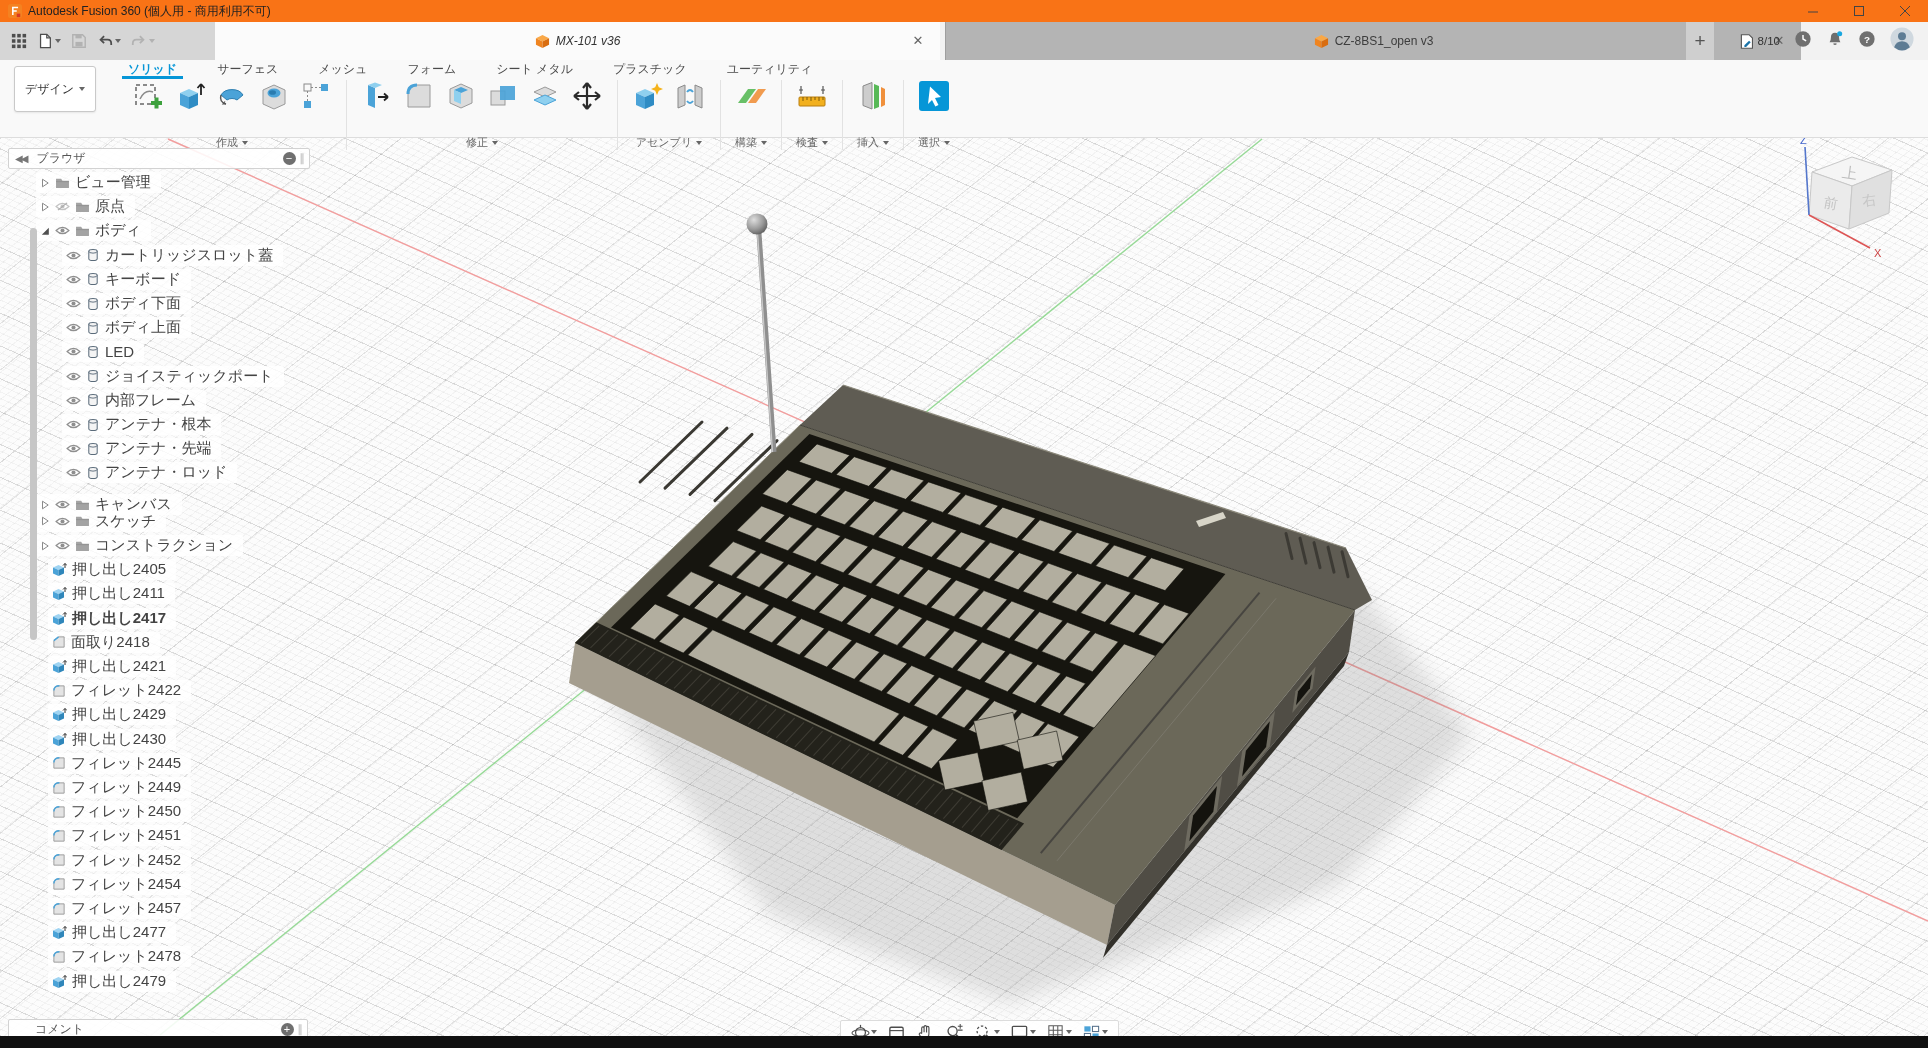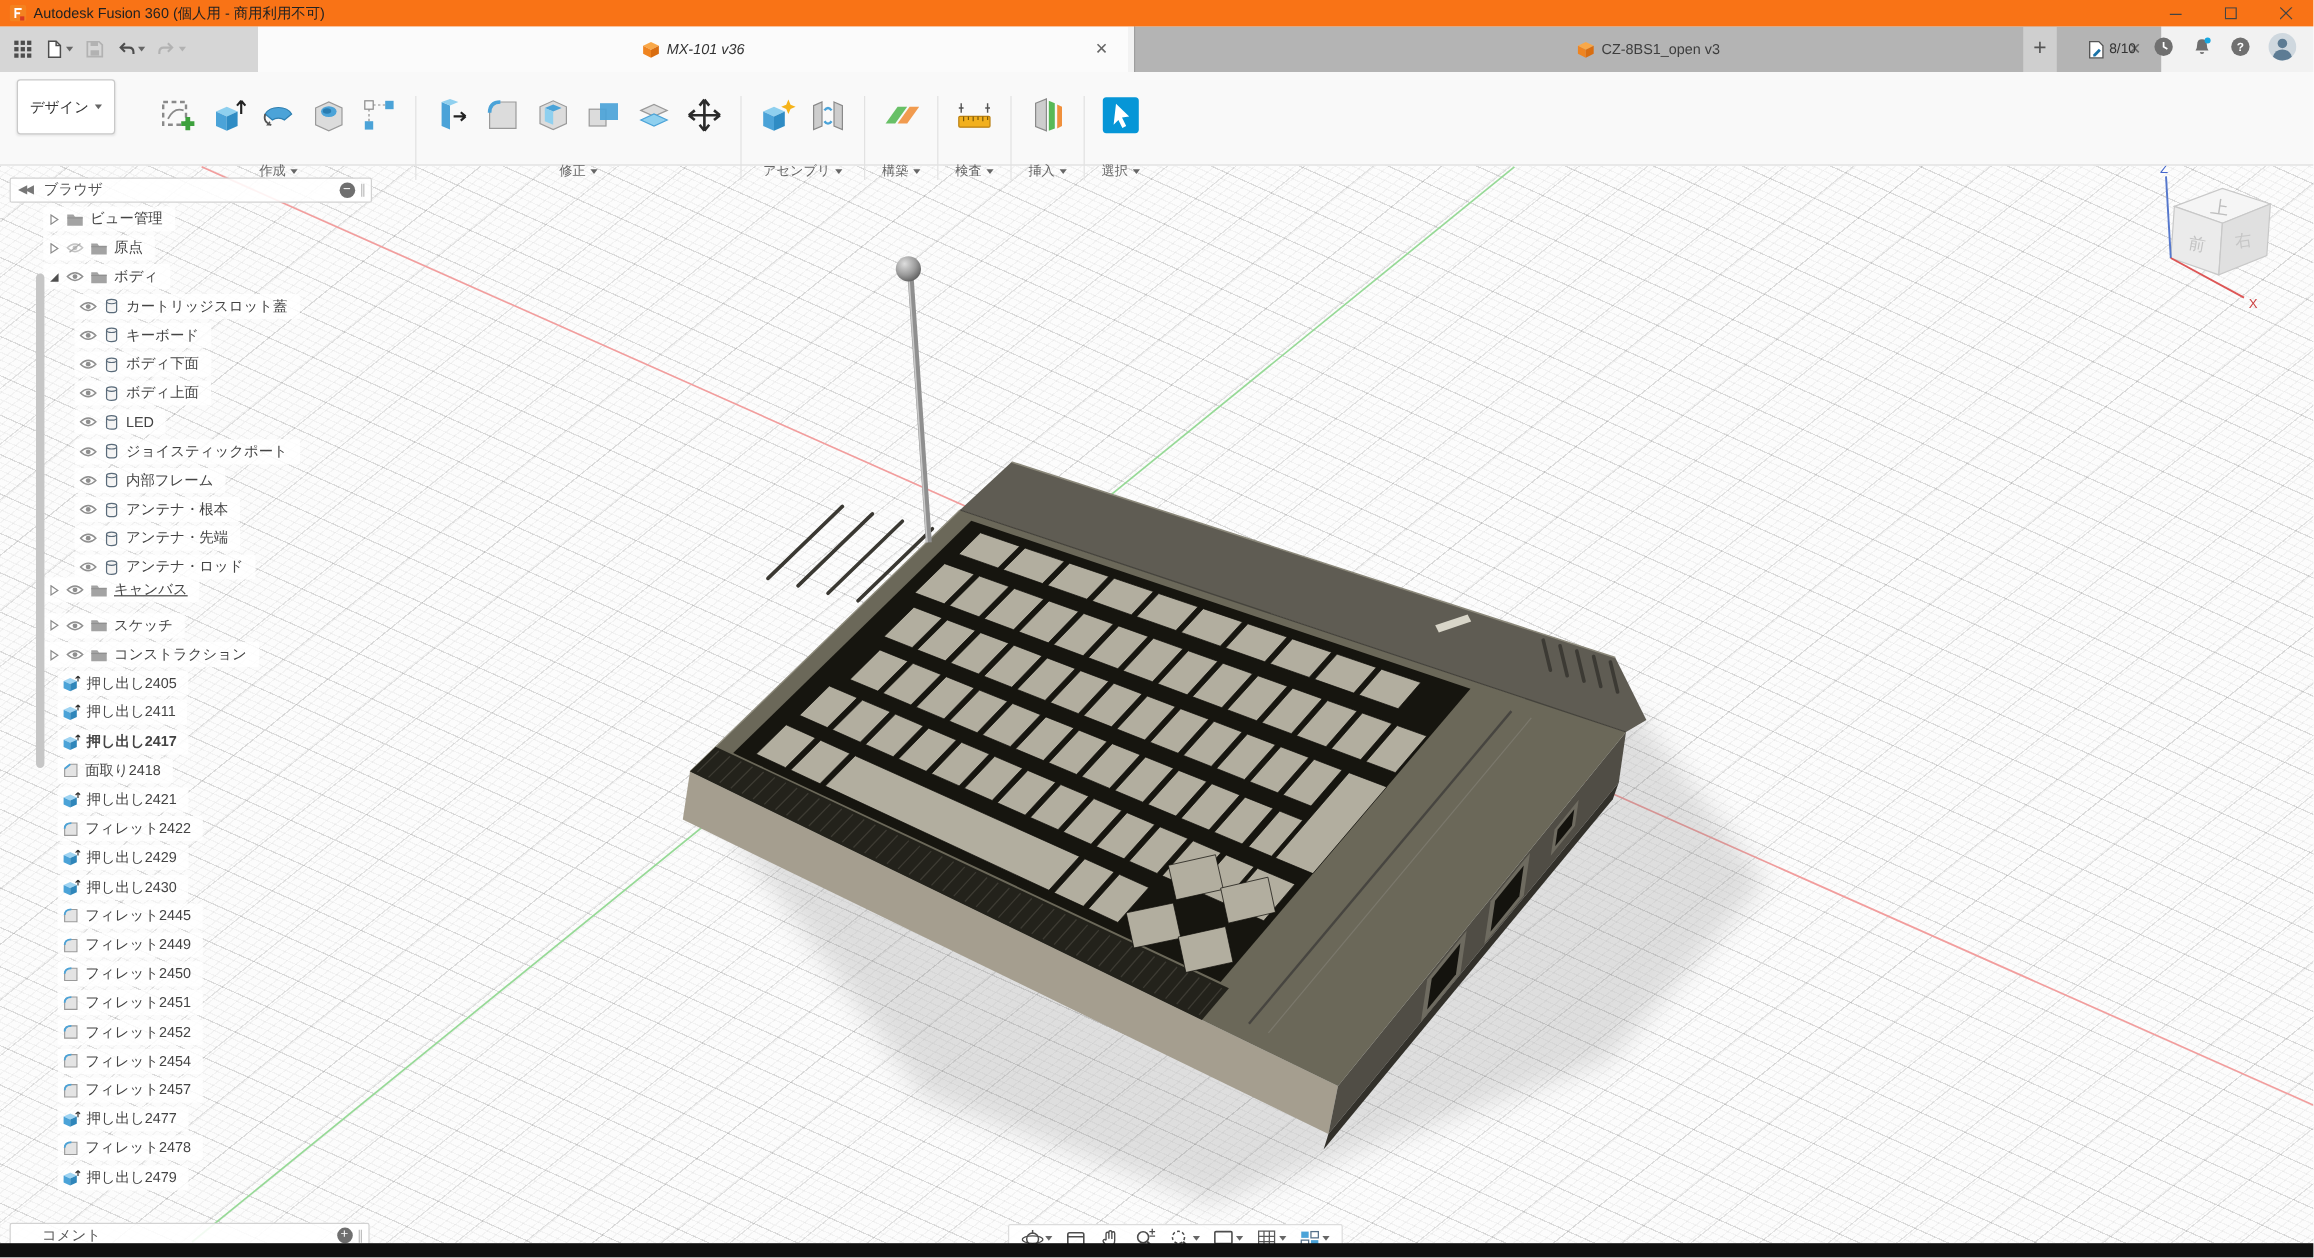--- a/index.html
+++ b/index.html
@@ -70,21 +70,21 @@
   #commenthead { left:8px; top:1019px; width:300px; }
   .panelhead .txt { flex:1; padding-left:6px; }
   .collapse-ic { padding:0 4px 0 6px; color:#777; font-size:10px; letter-spacing:-2px; }
   .circbtn { width:13px; height:13px; border-radius:50%; background:#6f6f6f; color:#fff;
     font-size:11px; line-height:12px; text-align:center; margin-right:4px; }
   .grip { color:#b5b5b5; font-size:11px; margin-right:4px; }
 
   .btree { position:absolute; left:0; top:138px; width:340px; height:898px; z-index:2; }
   .brow { position:absolute; height:21px; display:flex; align-items:center; gap:5px;
     background:rgba(255,255,255,0.82); border-radius:2px; padding:0 10px 0 4px;
-    font-size:12px; color:#444; white-space:nowrap; }
+    font-size:15px; color:#444; white-space:nowrap; }
   .brow svg { flex:none; }
   .slot { display:flex; align-items:center; justify-content:center; flex:none; }
   .vscroll { position:absolute; left:30px; top:228px; width:7px; height:412px;
     background:#c6c6c6; border-radius:4px; z-index:2; }
 
   
   .navbar { position:absolute; left:840px; top:1020px; height:24px; z-index:3;
     background:rgba(255,255,255,0.9); border:1px solid #dcdcdc; border-radius:2px;
     display:flex; align-items:center; padding:0 6px; gap:2px; }
   .navic { display:flex; align-items:center; gap:1px; padding:1px 4px; border-radius:2px; }
@@ -218,20 +218,29 @@
           <path d="M4.5 22 q2 -6.5 8.5 -6.5 q6.5 0 8.5 6.5 a12.5 12.5 0 0 1 -17 0 Z" fill="#5d7c94"></path>
         </svg></span>
   </div>
 </div>
 
 <div class="ribbon">
   <div class="wsdrop">
     <span>デザイン</span>
     <span class="caret"></span>
   </div>
+  <div class="rtabs" id="ribbon-tabs">
+      <div class="rtab active">ソリッド</div>
+      <div class="rtab">サーフェス</div>
+      <div class="rtab">メッシュ</div>
+      <div class="rtab">フォーム</div>
+      <div class="rtab">シート メタル</div>
+      <div class="rtab">プラスチック</div>
+      <div class="rtab">ユーティリティ</div>
+    </div>
   <div class="rgroups" id="ribbon-groups">
       <div class="rgroup">
         <div class="ricons">
           <span class="ricon">
             <svg viewBox="0 0 32 32">
               <rect x="4" y="5" width="19" height="19" fill="none" stroke="#8a8a8a" stroke-width="2" stroke-dasharray="4 3"></rect>
               <path d="M8 19 Q13 9 21 12" fill="none" stroke="#8a8a8a" stroke-width="1.5"></path>
               <path d="M19 23 h11 M24.5 17.5 v11" stroke="#3da13d" stroke-width="4"></path>
             </svg>
           </span>
@@ -802,21 +811,21 @@
         </svg>
       </span>
       <span class="slot">
         <svg width="14" height="14" viewBox="0 0 15 15">
           <path d="M3 3.5 Q3 1.5 7.5 1.5 Q12 1.5 12 3.5 V11.5 Q12 13.5 7.5 13.5 Q3 13.5 3 11.5 Z" fill="#f4f4f4" stroke="#5a6b7a" stroke-width="1.1"></path>
           <path d="M3 3.5 Q3 5.5 7.5 5.5 Q12 5.5 12 3.5" fill="none" stroke="#5a6b7a"></path>
         </svg>
       </span>
       <span>アンテナ・ロッド</span>
     </div>
-    <div class="brow" style="top: 343px; left: 36px; text-decoration: underline;">
+    <div class="brow" style="top: 356px; left: 36px;">
       <span class="slot">
         <svg width="10" height="10" viewBox="0 0 10 10">
           <path d="M2.5 1.2 L8.2 5 L2.5 8.8 Z" fill="#fff" stroke="#8a8a8a"></path>
         </svg>
       </span>
       <span class="slot">
         <svg width="15" height="11" viewBox="0 0 16 12">
           <path d="M1 6 Q8 -1 15 6 Q8 13 1 6 Z" fill="none" stroke="#8f8f8f" stroke-width="1.3"></path>
           <circle cx="8" cy="6" r="2.2" fill="#8f8f8f"></circle>
         </svg>

